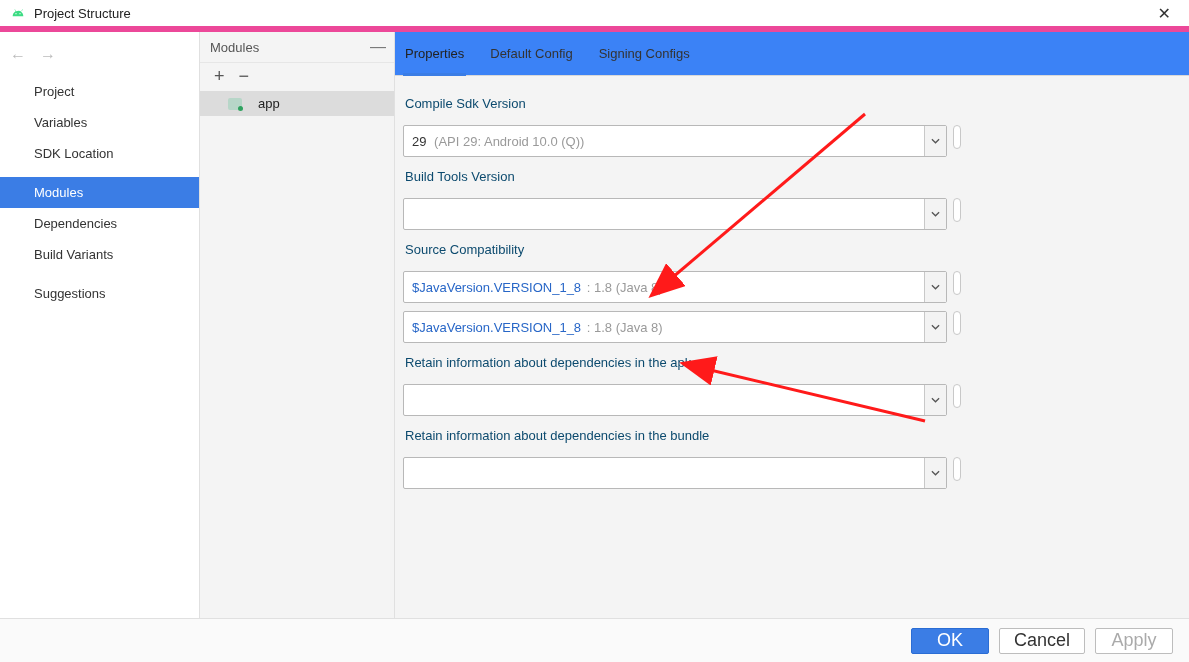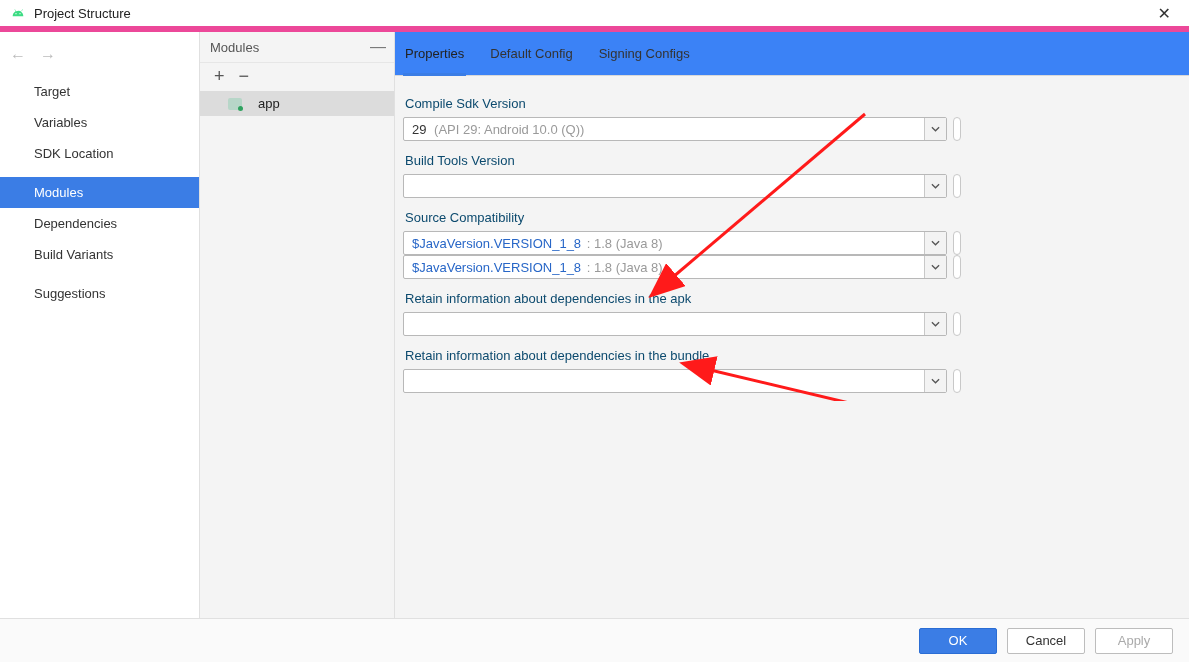--- a/index.html
+++ b/index.html
@@ -28,32 +28,32 @@
     .folder-icon { width:14px; height:12px; background:#b7d6c8; border-radius:2px; position:relative; }
     .folder-icon::after { content:""; position:absolute; bottom:-1px; right:-1px; width:5px; height:5px; background:#2fa25f; border-radius:50%; }
     
     .main { flex:1; background:#f4f4f4; display:flex; flex-direction:column; position:relative; }
     .tabs { display:flex; gap:22px; padding:14px 0 0 8px; border-bottom:1px solid #d8d8d8; background:#3b82f6; }
     .tab { padding:0 2px 12px 2px; color:#333; cursor:pointer; font-size:13px; }
     .tab.active { color:#222; border-bottom:3px solid #3b7de5; margin-bottom:-1px; font-weight:500; }
     .form { padding:8px 8px 8px 8px; position:relative; }
     .field-label { font-size:13px; color:#0c4a6e; margin:12px 0 6px 2px; }
     .field-row { display:flex; align-items:center; gap:6px; }
-    .combo { flex:0 0 544px; height:24px; background:#fff; border:1px solid #b8b8b8; border-radius:2px; display:flex; align-items:center; position:relative; }
+    .combo { flex:0 0 544px; height:32px; background:#fff; border:1px solid #b8b8b8; border-radius:2px; display:flex; align-items:center; position:relative;margin-top:8px; }
     .combo-text { padding:0 8px; white-space:nowrap; overflow:hidden; text-overflow:ellipsis; flex:1; color:#333; }
     .combo-text .blue { color:#2766c7; }
     .combo-text .grey { color:#9a9a9a; }
     .combo-btn { width:22px; height:100%; border-left:1px solid #c8c8c8; background:#f3f3f3; display:flex; align-items:center; justify-content:center; cursor:pointer; color:#555; }
     .combo-btn svg { width:9px; height:6px; }
     .pill { width:8px; height:24px; border:1px solid #c8c8c8; border-radius:4px; background:#fff; }
     
     .overlay { position:absolute; left:0; top:0; right:0; bottom:0; pointer-events:none; }
     
     .footer { height:44px; border-top:1px solid #e0e0e0; display:flex; align-items:center; justify-content:flex-end; gap:10px; padding:0 16px; background:#fafafa; }
-    .btn { height:26px; min-width:78px; border:1px solid #bdbdbd; background:#fff; border-radius:2px; padding:0 14px; font-size:13px; cursor:pointer; color:#333; }
+    .btn { height:26px; min-width:78px; border:1px solid #bdbdbd; background:#fff; border-radius:2px; padding:0 14px; font-size:18px; cursor:pointer; color:#333; }
     .btn.primary { background:#3b7de5; color:#fff; border:1px solid #2b6dd4; }
     .btn.disabled { color:#aaa; cursor:default; }
   </style>
 </head>
 <body>
 
 <div class="titlebar">
   <svg class="android-icon" viewBox="0 0 24 24">
     <path fill="#3DDC84" d="M17.6 9.5l1.5-2.6c.1-.2 0-.4-.2-.5-.2-.1-.4 0-.5.2l-1.5 2.7c-1.2-.5-2.5-.8-3.9-.8s-2.7.3-3.9.8L7.6 6.6c-.1-.2-.3-.3-.5-.2-.2.1-.3.3-.2.5l1.5 2.6C5.8 11 4 13.7 4 16.8h16c0-3.1-1.8-5.8-4.4-7.3zM9 14c-.6 0-1-.4-1-1s.4-1 1-1 1 .4 1 1-.4 1-1 1zm6 0c-.6 0-1-.4-1-1s.4-1 1-1 1 .4 1 1-.4 1-1 1z"></path>
   </svg>
@@ -62,21 +62,21 @@
 </div>
 
 <div class="content">
 
   <div class="sidebar">
     <div class="navarrows">
       <span>←</span>
       <span>→</span>
     </div>
     <div class="side-list">
-      <div class="side-item"><span>Target</span></div>
+      <div class="side-item"><span>Project</span></div>
       <div class="side-item"><span>Variables</span></div>
       <div class="side-item"><span>SDK Location</span></div>
       <div class="side-sep"></div>
       <div class="side-item selected"><span>Modules</span></div>
       <div class="side-item"><span>Dependencies</span></div>
       <div class="side-item"><span>Build Variants</span></div>
       <div class="side-sep"></div>
       <div class="side-item"><span>Suggestions</span></div>
     </div>
   </div>

